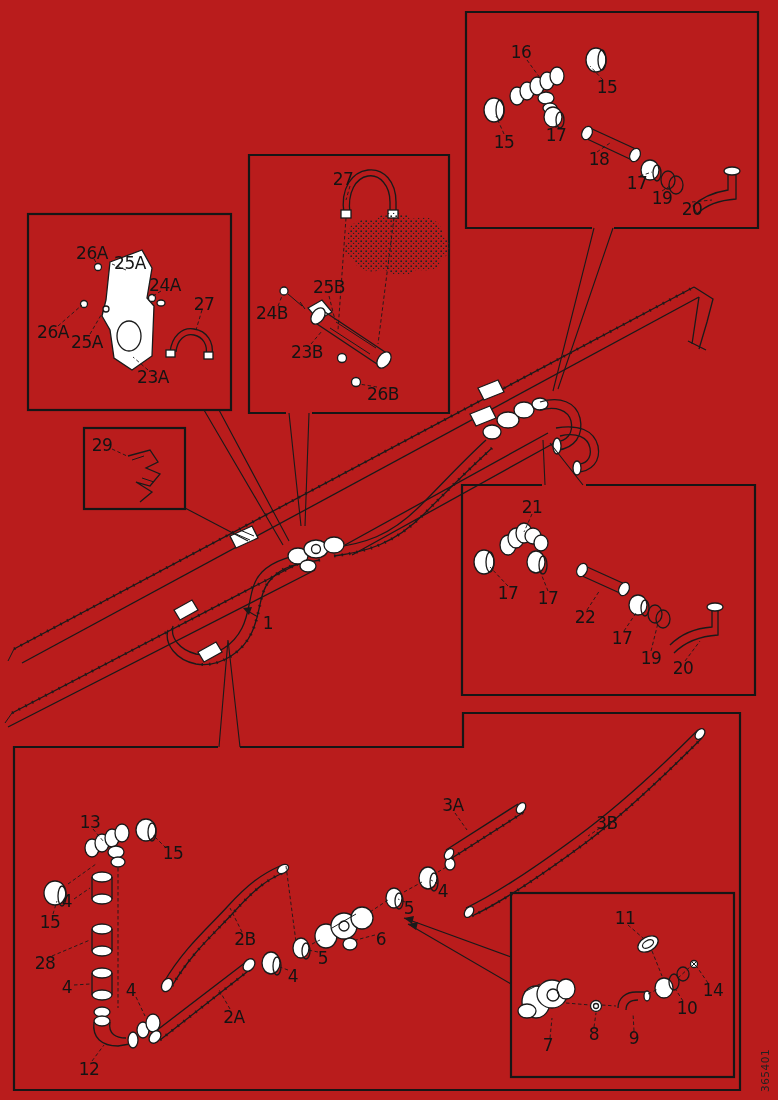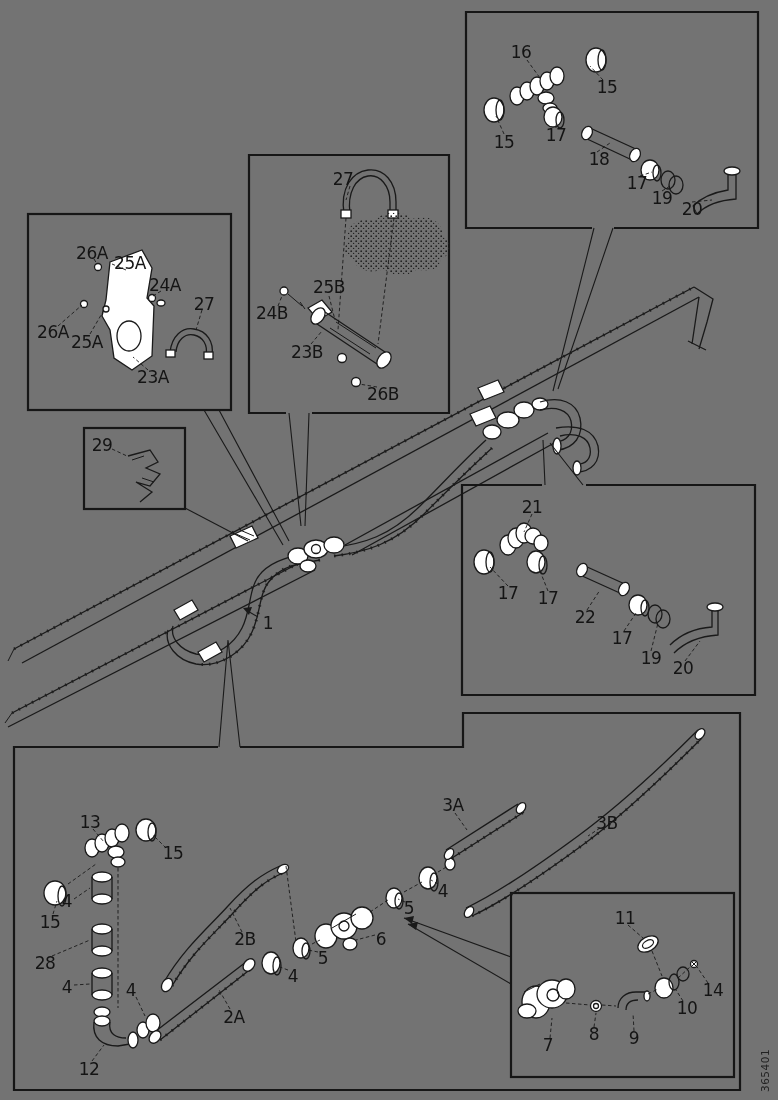--- a/index.html
+++ b/index.html
@@ -1,16 +1,16 @@
 <!DOCTYPE html>
 <html><head>
 <meta charset="utf-8">
 <style>
   html,body{margin:0;padding:0;background:#fff;}
-  .page{position:relative;width:778px;height:1100px;background:#737373;overflow:hidden;
+  .page{position:relative;width:778px;height:1100px;background:#b91c1c;overflow:hidden;
         font-family:"DejaVu Sans",sans-serif;}
   svg{position:absolute;left:0;top:0;}
   .box{fill:none;stroke:#161616;stroke-width:2.2;}
   .ln{fill:none;stroke:#1a1a1a;stroke-width:1.3;}
   .thin{fill:none;stroke:#1a1a1a;stroke-width:1;}
   .lead{fill:none;stroke:#1a1a1a;stroke-width:1.1;}
   .dash{fill:none;stroke:#1a1a1a;stroke-width:.9;stroke-dasharray:3.5,2.5;}
   .part{fill:#fff;stroke:#1a1a1a;stroke-width:1.3;}
   .partn{fill:none;stroke:#1a1a1a;stroke-width:1.3;}
   .tick{fill:none;stroke:#1a1a1a;stroke-width:3;stroke-dasharray:1.5,6;opacity:.85;}

